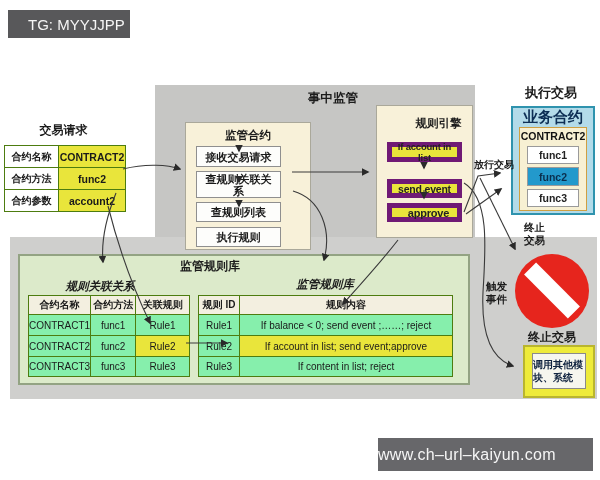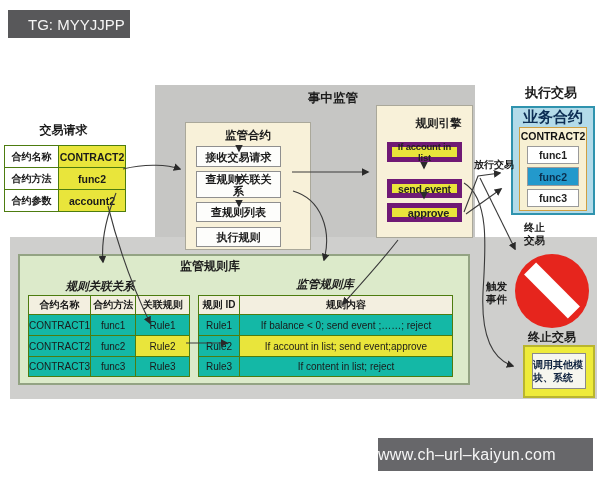--- a/index.html
+++ b/index.html
@@ -17,21 +17,21 @@
               box-sizing:border-box;display:flex;align-items:center;justify-content:center;
               font-weight:bold;font-size:11px;line-height:12px;text-align:center;}
   .step-yellow{position:absolute;left:10px;width:75px;background:#e9e53b;border:5px solid #701a75;
               box-sizing:border-box;display:flex;align-items:center;justify-content:center;
               font-weight:bold;font-size:9.5px;letter-spacing:-0.2px;text-align:center;color:#222;}
   table{border-collapse:collapse;table-layout:fixed;}
   td,th{border:1px solid #4d7c0f;padding:0;text-align:center;overflow:hidden;white-space:nowrap;}
   .tx-table td{font-size:10px;font-weight:bold;background:#ffffff;}
   .tx-table td.val{background:#e9e53b;font-size:10.5px;}
   .lib-table th{background:#f3efe0;font-size:10px;font-weight:bold;}
-  .lib-table td{background:#14b8a6;font-size:10px;}
+  .lib-table td{background:#86efac;font-size:10px;}
   .lib-table td.hl{background:#e9e53b;}
   .bc-box{background:#b3dbe9;border:2px solid #2f93ae;box-sizing:border-box;}
   .bc-title{font-weight:bold;font-size:15px;color:#0d2f55;text-align:center;line-height:18px;}
   .contract-box{position:absolute;left:6px;top:19px;width:68px;height:84px;background:#f7f0d3;
                 border:1px solid #cf9f42;box-sizing:border-box;}
   .contract-title{font-weight:bold;font-size:10.5px;text-align:center;line-height:16px;color:#111;}
   .func{position:absolute;left:7px;width:52px;background:#ffffff;border:1px solid #9a9a9a;
         box-sizing:border-box;display:flex;align-items:center;justify-content:center;
         font-weight:bold;font-size:10.5px;color:#222;}
   .func.blue{background:#2399cc;color:#0a2f4e;}

